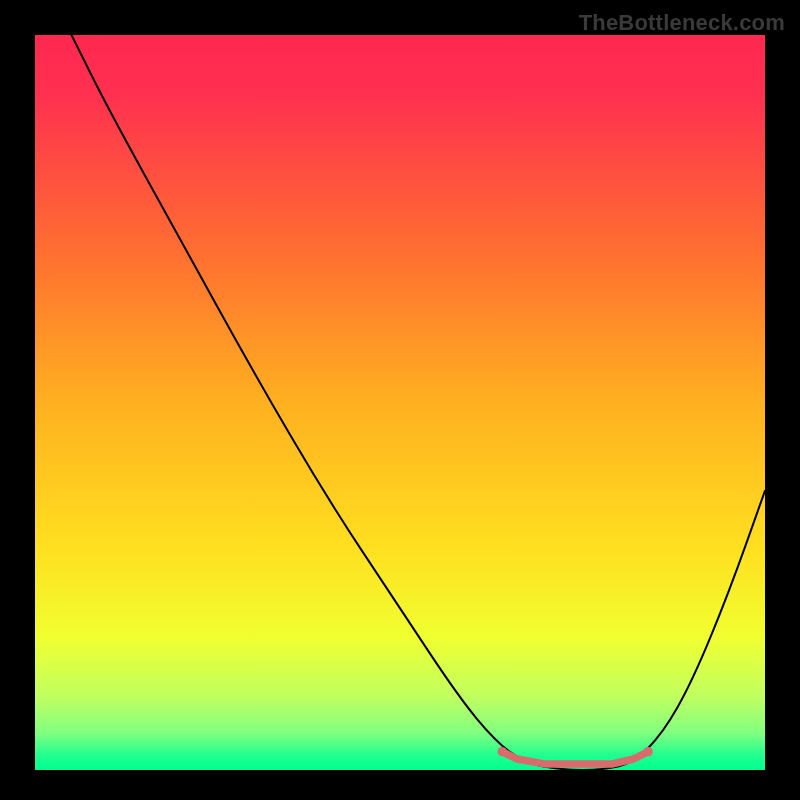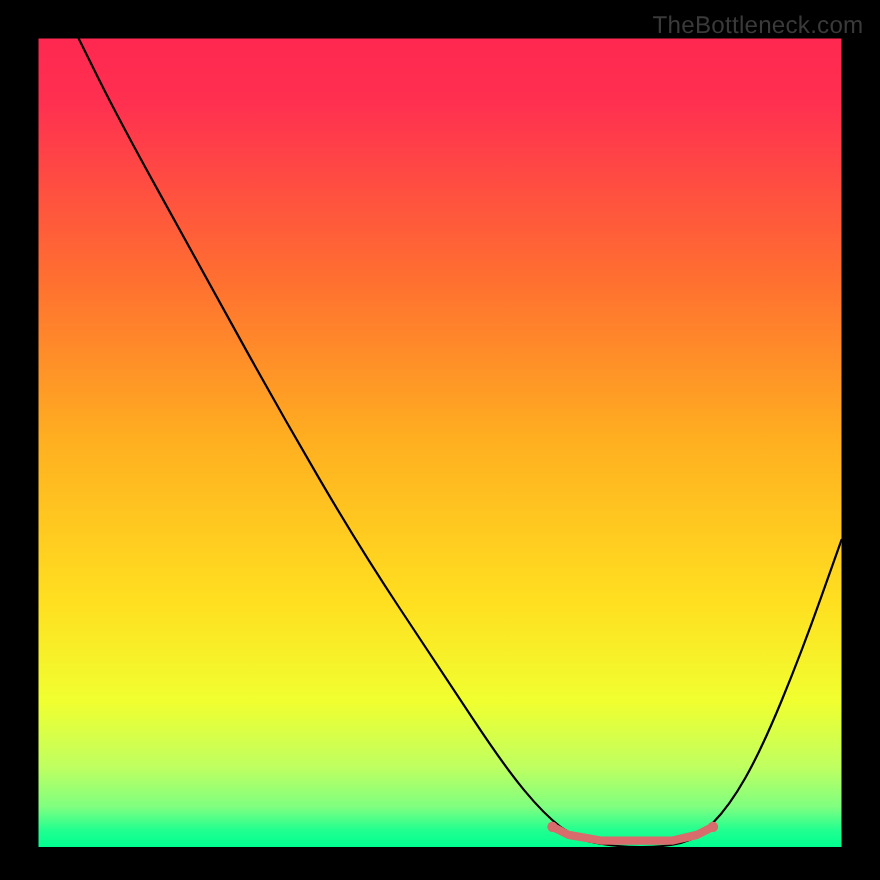--- a/index.html
+++ b/index.html
@@ -15,21 +15,21 @@
     position: relative;
     width: 800px;
     height: 800px;
   }
   #watermark {
     position: absolute;
     top: 10px;
     right: 15px;
     color: #3a3a3a;
     font-size: 22px;
-    font-weight: 400;
+    font-weight: 700;
     letter-spacing: 0.2px;
     z-index: 10;
     user-select: none;
   }
   svg {
     display: block;
   }
 </style>
 </head>
 <body>

